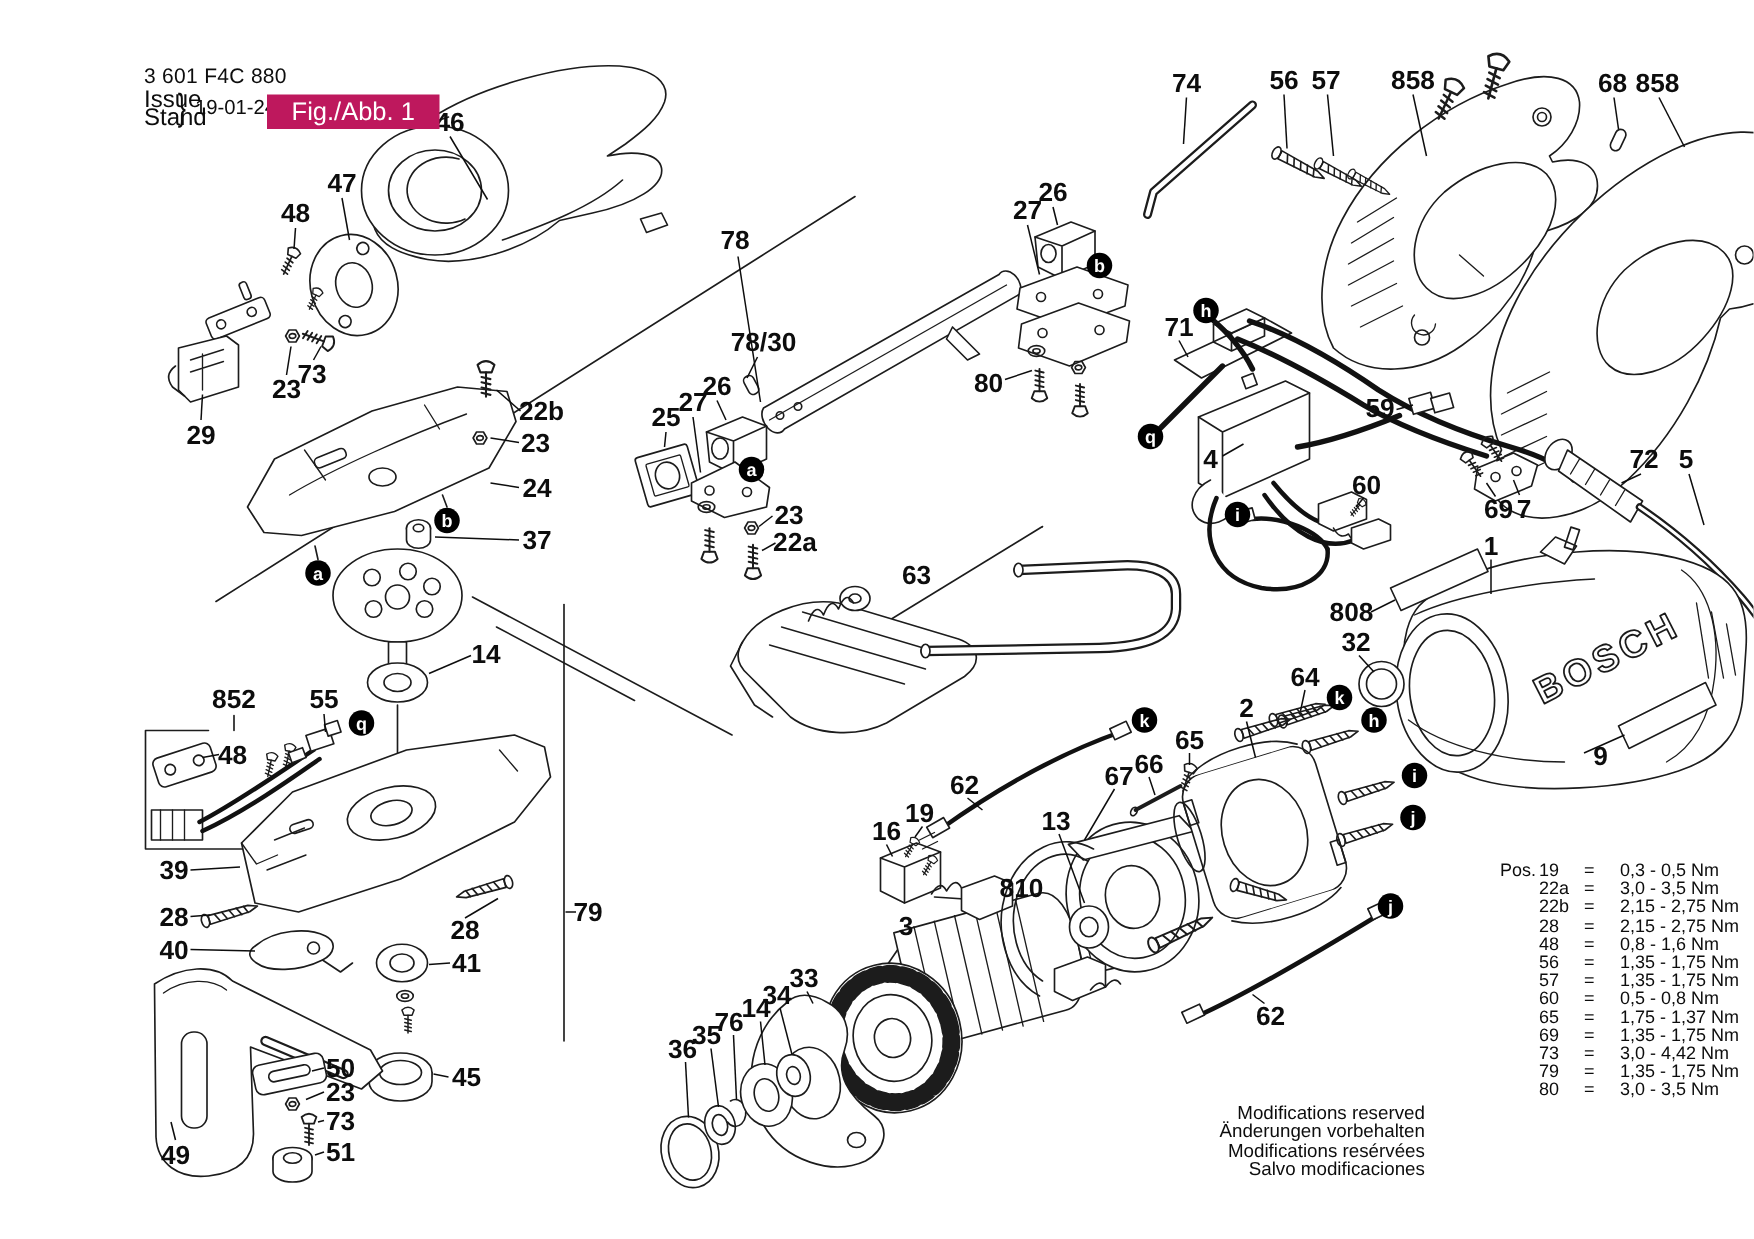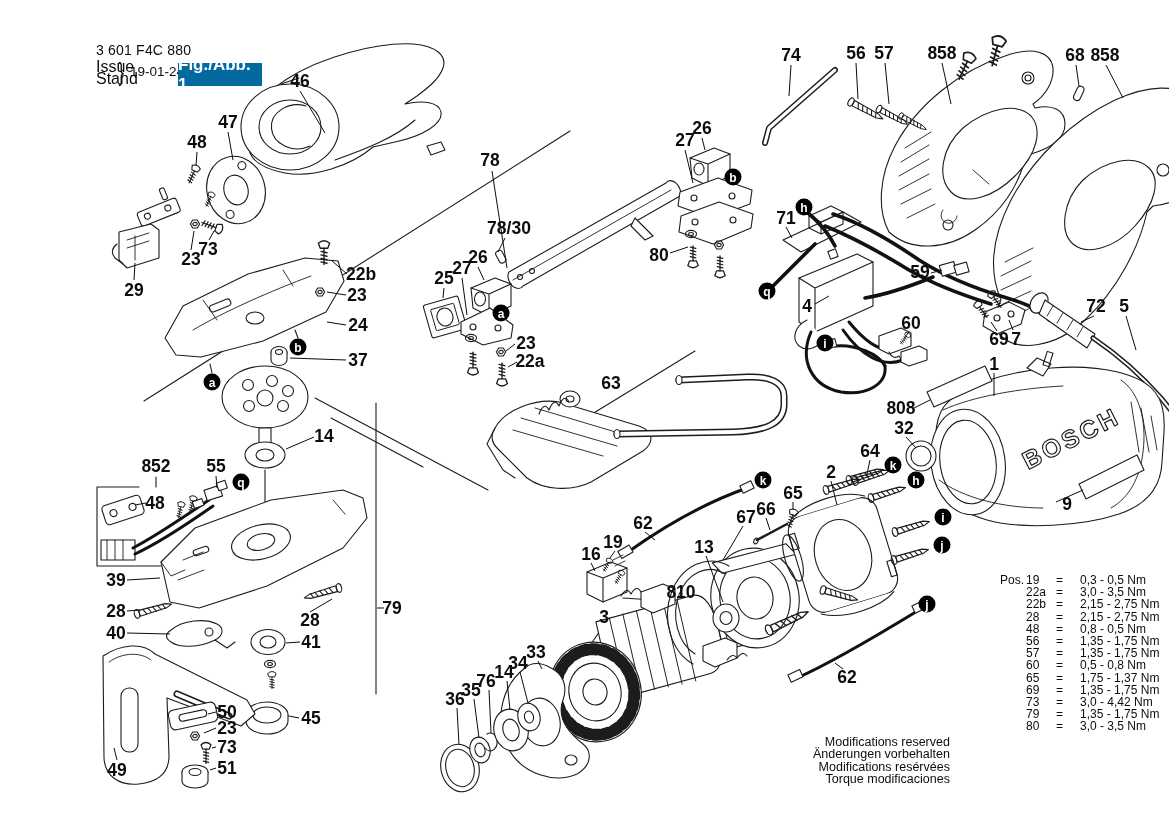--- a/index.html
+++ b/index.html
@@ -2,22 +2,22 @@
 <html><head>
 <meta charset="utf-8">
 <style>
   html,body{margin:0;padding:0;background:#fff;}
   .stage{position:relative;width:1169px;height:826px;background:#fff;overflow:hidden;
          font-family:"Liberation Sans",sans-serif;color:#0d0d0d;margin-left:43px;}
   .hdr-type{position:absolute;left:53px;top:42px;font-size:14px;letter-spacing:.2px;}
   .hdr-issue{position:absolute;left:53px;top:61px;font-size:16px;line-height:11.5px;}
   .hdr-brace{position:absolute;left:74px;top:58px;font-size:25px;font-weight:400;transform:scaleX(.65);}
   .hdr-date{position:absolute;left:87px;top:64px;font-size:13.5px;}
-  .fig-box{position:absolute;left:135px;top:63px;width:84px;height:23px;background:#0369a1;color:#fff;
-           font-size:17px;font-weight:bold;display:flex;align-items:center;justify-content:center;}
+  .fig-box{position:absolute;left:135px;top:63px;width:115px;height:23px;background:#be185d;color:#fff;
+           font-size:17px;font-weight:normal;display:flex;align-items:center;justify-content:center;}
   .torque{position:absolute;left:955px;top:574px;font-size:12px;line-height:12.2px;white-space:nowrap;}
   .trow{display:flex;}
   .tc0{width:28px;text-align:center;} .tc1{width:30px;} .tc2{width:24px;}
   .footnotes{position:absolute;left:770px;top:736px;font-size:12.5px;line-height:12.4px;text-align:right;}
   svg .lbl{font-family:"Liberation Sans",sans-serif;font-weight:bold;font-size:17.5px;fill:#0d0d0d;}
   svg .bub{font-family:"Liberation Sans",sans-serif;font-weight:bold;font-size:12px;fill:#fff;}
   svg .leader{stroke:#0d0d0d;stroke-width:1;}
   svg .brand{font-family:"Liberation Sans",sans-serif;font-weight:bold;font-size:25px;
              letter-spacing:3px;fill:#fff;stroke:#1a1a1a;stroke-width:1.2px;}
   #art{stroke:#1c1c1c;fill:none;stroke-width:1.1;stroke-linejoin:round;stroke-linecap:round;}
@@ -65,21 +65,21 @@
         <div class="trow">
           <span class="tc0"></span>
           <span class="tc1">28</span>
           <span class="tc2">=</span>
           <span>2,15 - 2,75 Nm</span>
         </div>
         <div class="trow">
           <span class="tc0"></span>
           <span class="tc1">48</span>
           <span class="tc2">=</span>
-          <span>0,8 - 0,5 Nm</span>
+          <span>0,8 - 1,6 Nm</span>
         </div>
         <div class="trow">
           <span class="tc0"></span>
           <span class="tc1">56</span>
           <span class="tc2">=</span>
           <span>1,35 - 1,75 Nm</span>
         </div>
         <div class="trow">
           <span class="tc0"></span>
           <span class="tc1">57</span>
@@ -122,21 +122,21 @@
           <span class="tc2">=</span>
           <span>3,0 - 3,5 Nm</span>
         </div>
       </div>
   </div>
 
   <div class="footnotes" id="footnotes">
       <div>Modifications reserved</div>
       <div>Änderungen vorbehalten</div>
       <div>Modifications resérvées</div>
-      <div>Torque modificaciones</div>
+      <div>Salvo modificaciones</div>
     </div>
 
   <svg id="diagram-svg" width="1169" height="826" viewBox="0 0 1169 826">
     <defs>
       <g id="sym-screw">
         <path class="w" d="M-4.5,-3 Q0,-7 4.5,-3 L3,1 L-3,1 Z"></path>
         <line x1="0" y1="1" x2="0" y2="14"></line>
         <path class="thin" d="M-2.4,3.5 L2.4,4.6 M-2.4,6.3 L2.4,7.4 M-2.4,9.1 L2.4,10.2 M-2.4,11.9 L2.4,13"></path>
       </g>
       <g id="sym-lscrew">

